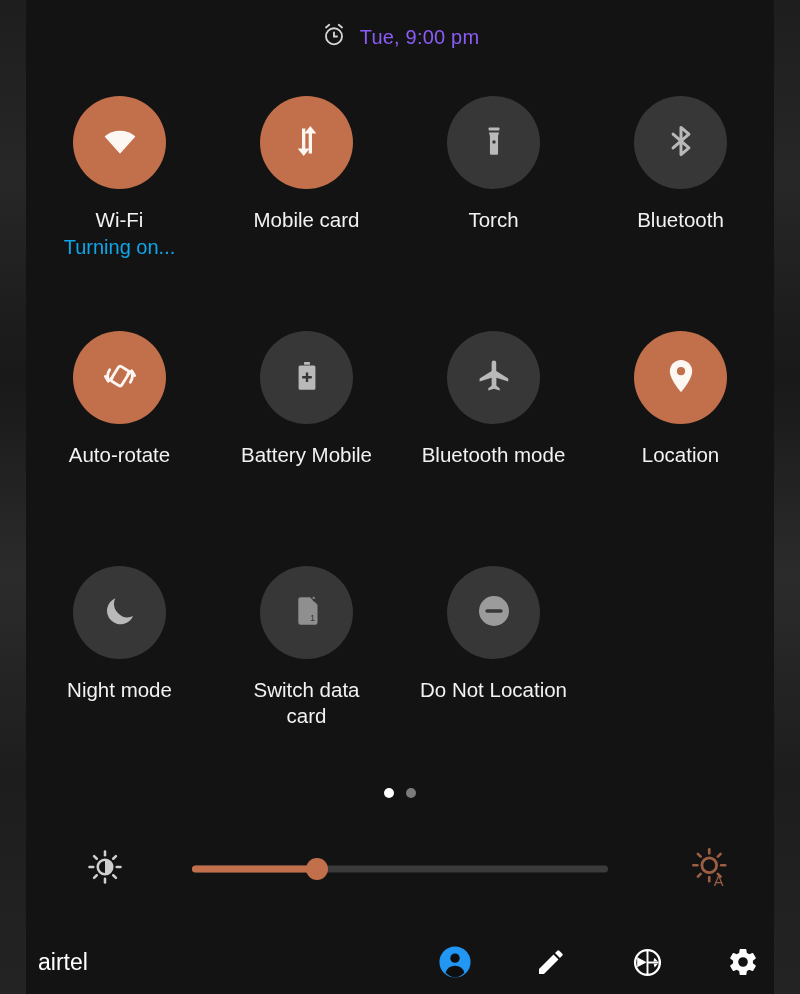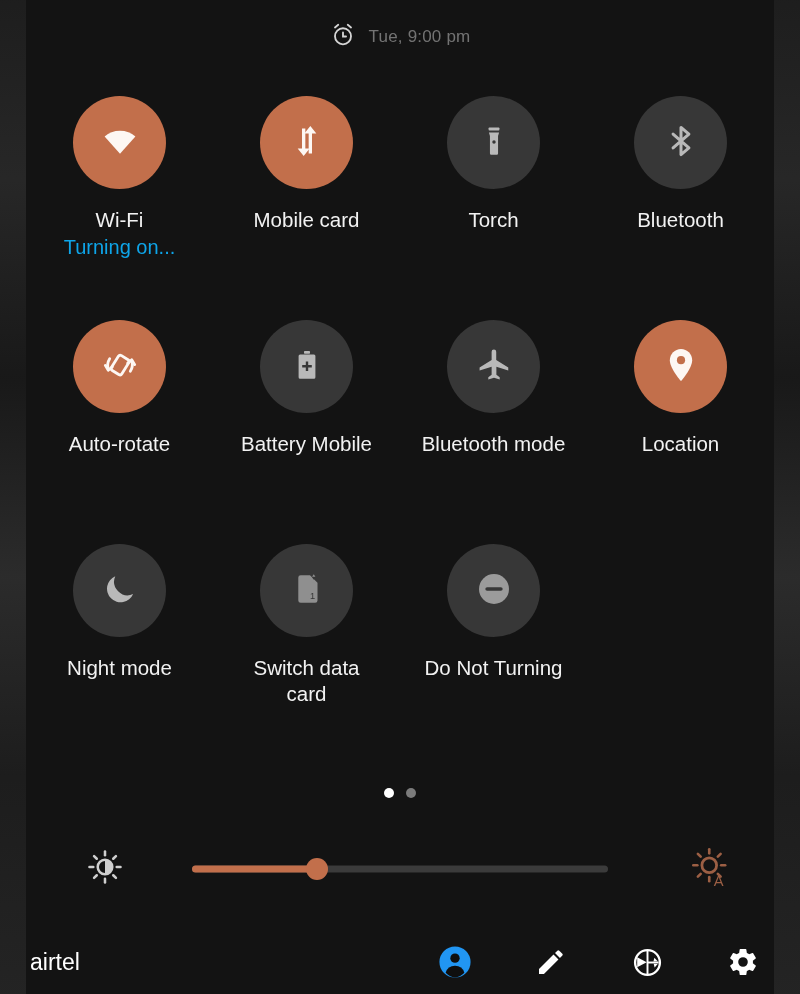--- a/index.html
+++ b/index.html
@@ -23,29 +23,29 @@
     background:#131313;
   }
 
   
   .header {
     position:absolute; top:22px; left:0; right:0;
     display:flex; align-items:center; justify-content:center; gap:13px;
   }
   .header .alarm-icon { display:block; }
   .header-text {
-    color:#737373; font-size:17px; letter-spacing:.2px;
+    color:#8b5cf6; font-size:20px; letter-spacing:.2px;
   }
 
   
   .grid {
     position:absolute; top:88px; left:0; right:0;
     display:grid;
     grid-template-columns:repeat(4,1fr);
-    row-gap:0;
+    row-gap:11px;
   }
   .tile {
     display:flex; flex-direction:column; align-items:center;
     height:224px;
   }
   .tile-circle {
     width:93px; height:93px; border-radius:50%;
     display:flex; align-items:center; justify-content:center;
     margin-top:8px;
   }
@@ -92,21 +92,21 @@
     position:absolute; top:50%; transform:translate(-50%,-50%);
     width:22px; height:22px; border-radius:50%; background:#c26f4b;
   }
 
   
   .footer {
     position:absolute; left:0; right:0; top:930px; height:64px;
     display:flex; align-items:center;
   }
   .carrier {
-    position:absolute; left:4px; color:#ffffff; font-size:23px;
+    position:absolute; left:12px; color:#ffffff; font-size:23px;
   }
   .footer-actions {
     position:absolute; right:14px; display:flex; align-items:center; gap:62px;
   }
   .footer-btn {
     width:34px; height:34px; display:flex; align-items:center; justify-content:center;
   }
   .watermark {
     position:absolute; right:6px; bottom:2px;
     font-size:9px; color:#3d3d3d; letter-spacing:.5px;
@@ -270,21 +270,21 @@
 
     <div class="tile">
       <div class="tile-circle off">
         <span>
           <svg width="40" height="40" viewBox="0 0 24 24">
             <circle cx="12" cy="12" r="9.0" fill="#9b9b9b"></circle>
             <rect x="6.8" y="10.9" width="10.4" height="2.2" rx="1.1" fill="#373737"></rect>
           </svg>
         </span>
       </div>
-      <div class="tile-label">Do Not Turning</div>
+      <div class="tile-label">Do Not Location</div>
       <div class="tile-sub"></div>
     </div>
 
 
   </div>
 
   <div class="dots">
     <span class="dot active"></span>
     <span class="dot inactive"></span>
   </div>

